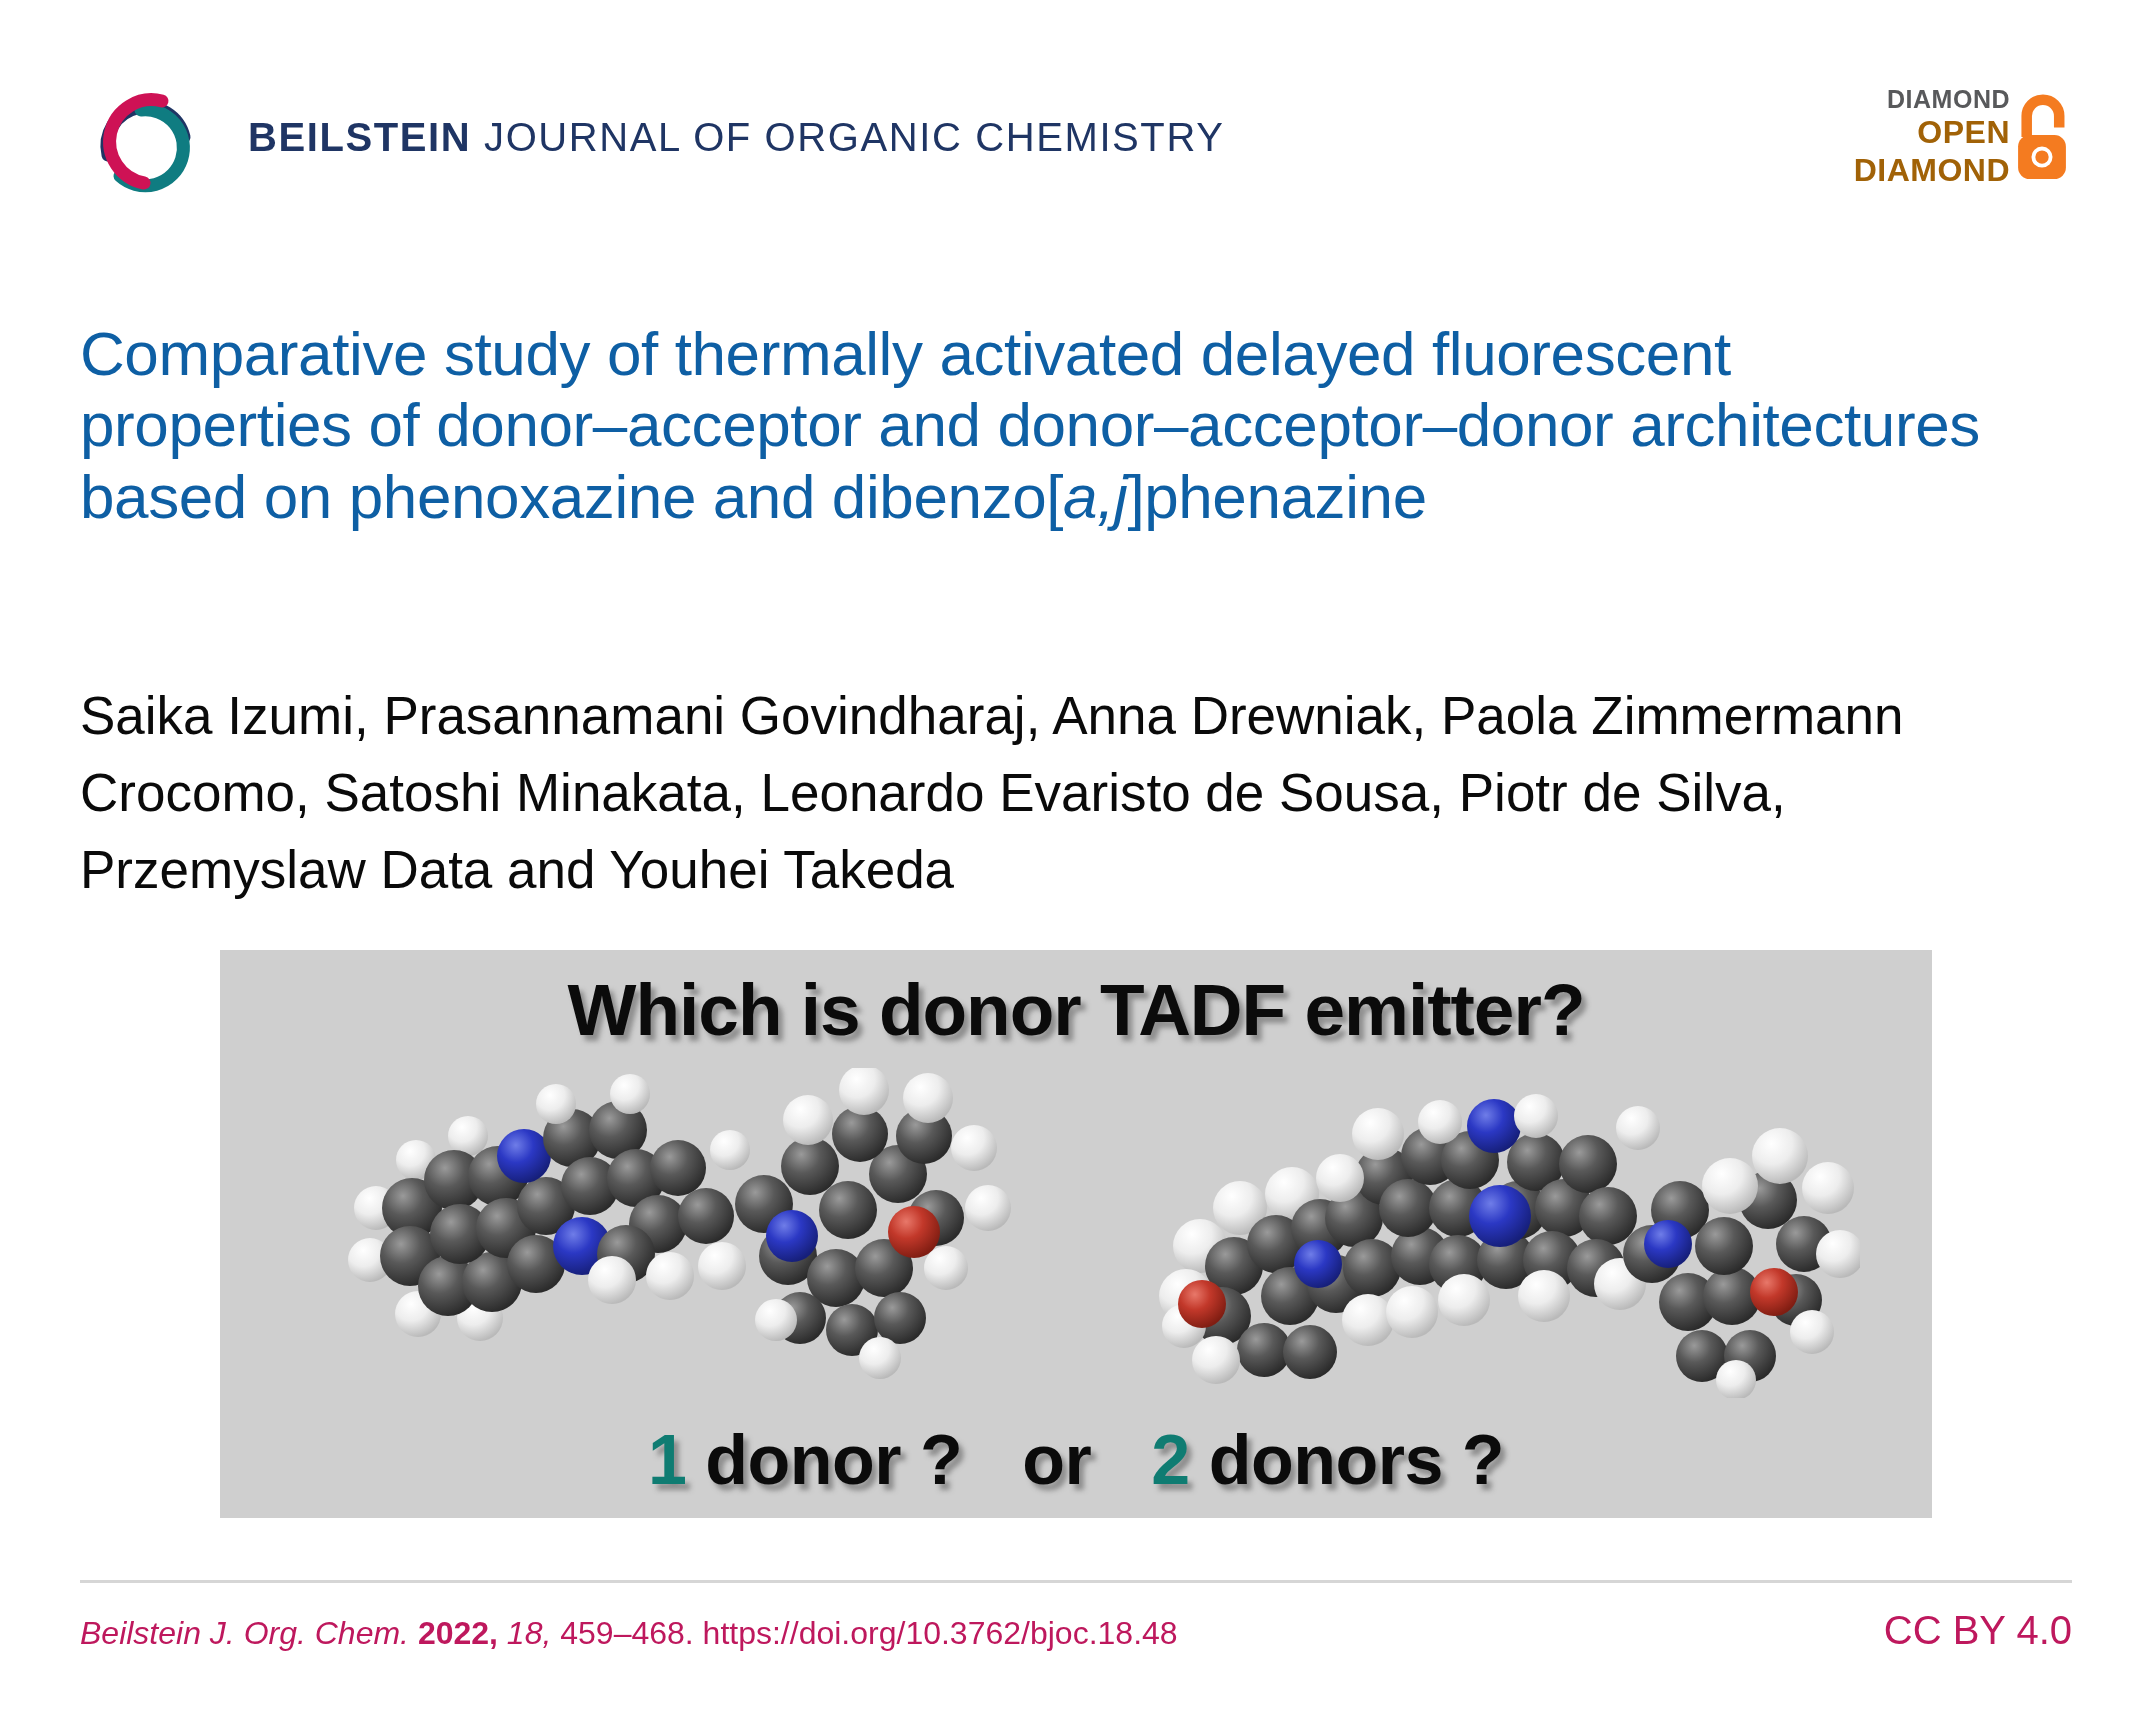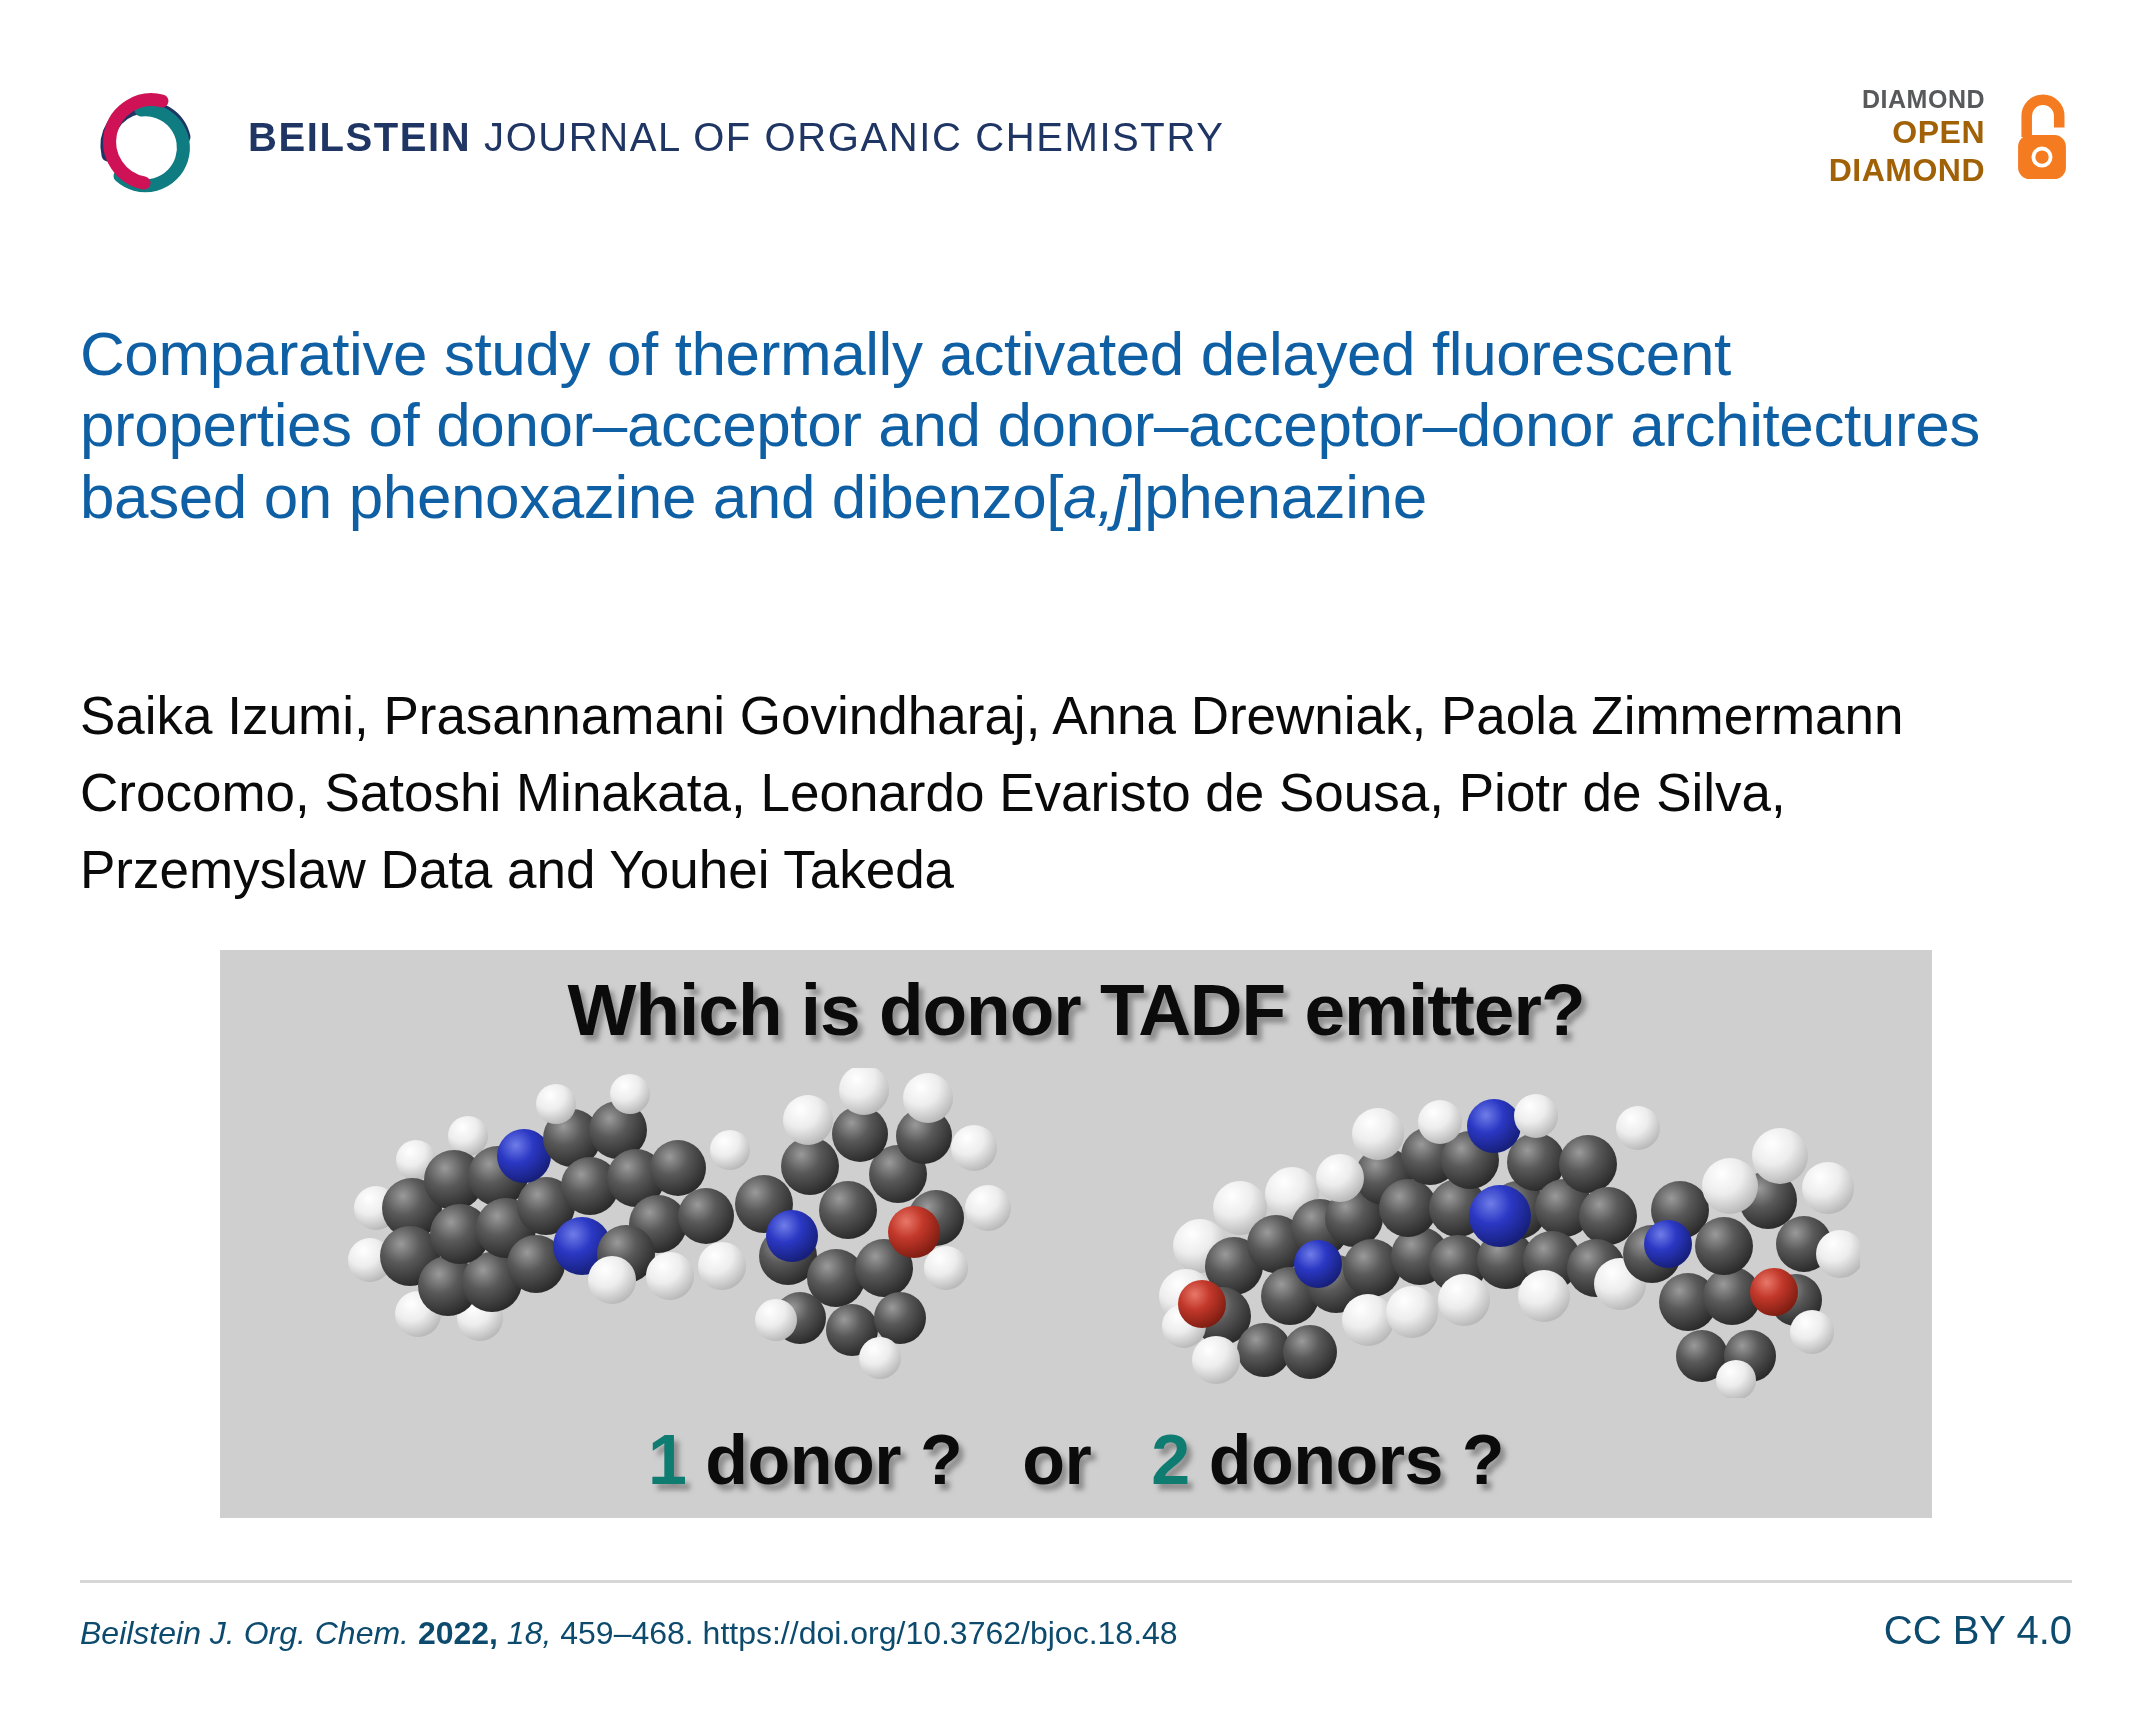--- a/index.html
+++ b/index.html
@@ -54,21 +54,21 @@
     line-height: 1;
     padding-top: 4px;
   }
   .brand-title .bold { font-weight: 700; }
   .brand-title .light { font-weight: 400; }
 
   
   .oa-badge {
     display: flex;
     align-items: center;
-    gap: 27px;
+    gap: 2px;
     padding-top: 4px;
   }
   .oa-lines {
     text-align: right;
     line-height: 1.18;
   }
   .oa-diamond {
     font-size: 25px;
     font-weight: 700;
     letter-spacing: 0.5px;
@@ -178,21 +178,21 @@
   }
   .footer {
     position: absolute;
     left: 80px;
     top: 1608px;
     width: 1992px;
     display: flex;
     align-items: baseline;
     justify-content: space-between;
     font-size: 32px;
-    color: #0c4a6e;
+    color: #be185d;
   }
   .footer-citation .it { font-style: italic; }
   .footer-citation .bi { font-weight: 700; }
   .footer-license { font-size: 40px; white-space: nowrap; }
 </style>
 </head>
 <body>
 
 <div class="page">
 

